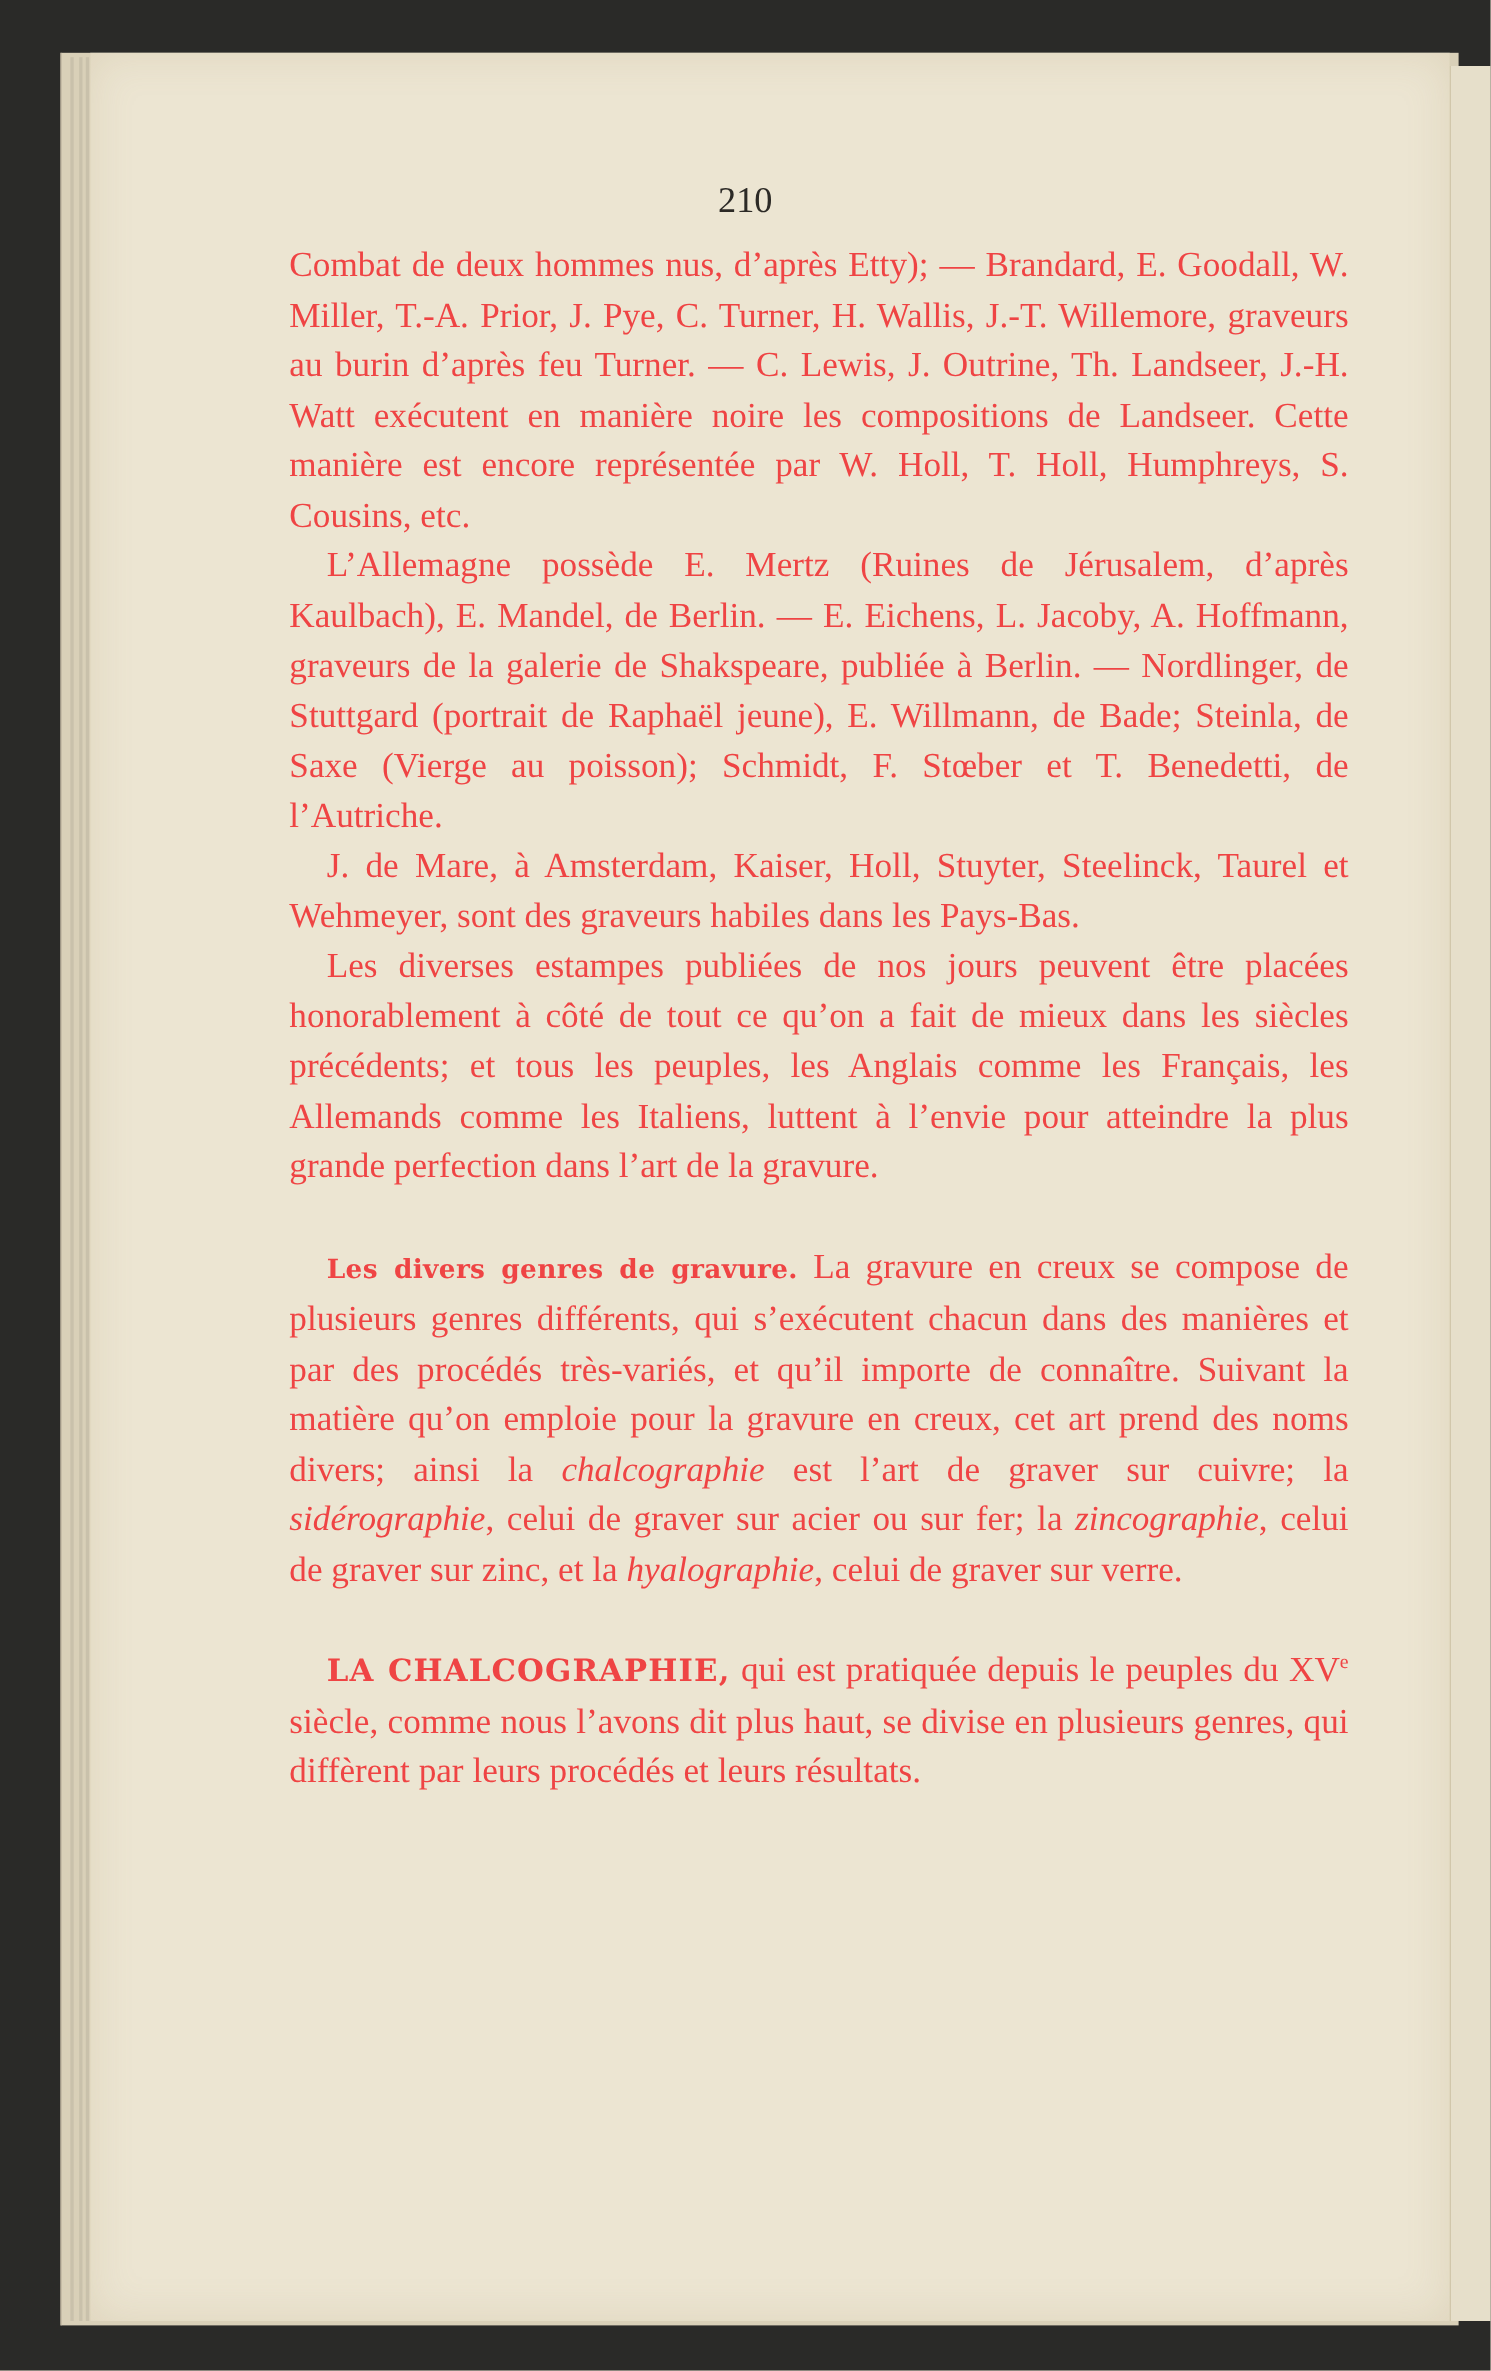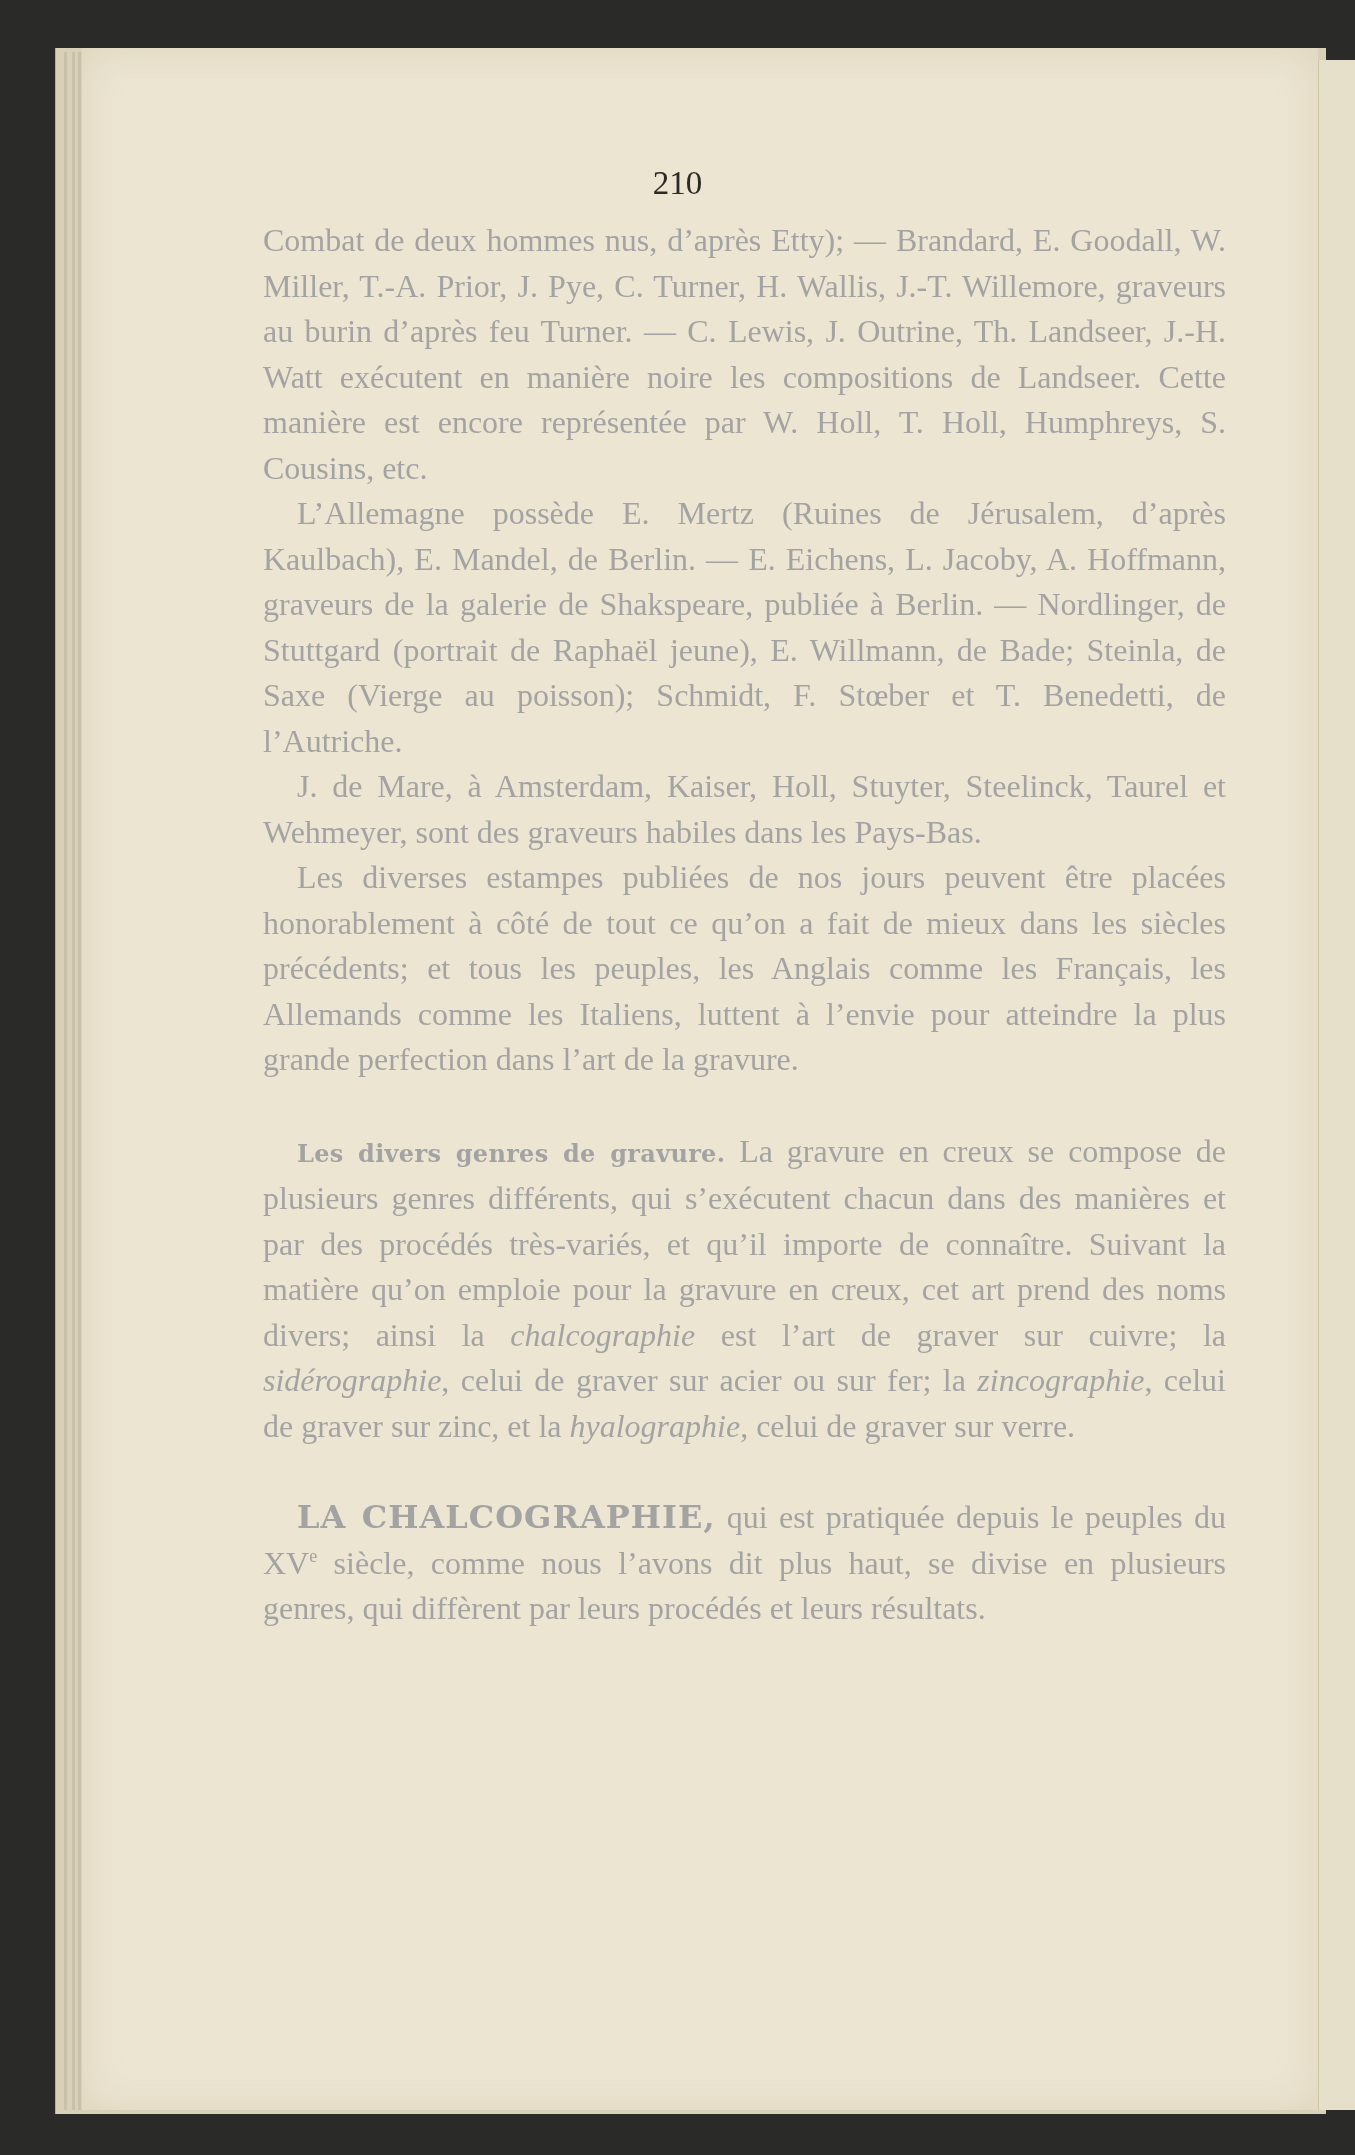--- a/index.html
+++ b/index.html
@@ -25,28 +25,28 @@
   .gutter {
     position:absolute; left:1317px; top:60px; width:38px; height:2050px;
     background:#e6dfca; border-left:2px solid #cfc5a8;
   }
   .header-num {
     position:absolute; left:0; top:165px; width:100%; text-align:center;
     font-size:33px; color:#2c2a26;
   }
   .text {
     position:absolute; left:263px; top:218px; width:963px;
-    color:#a3a3a3; font-size:32px; line-height:45.5px;
+    color:#ef4444; font-size:32px; line-height:45.5px;
     text-align:justify;
   }
   .text p { margin:0; text-indent:34px; }
   .text p.noindent { text-indent:0; }
   .text p.gap { margin-top:46px; }
   .bold-head { font-weight:bold; font-family:"DejaVu Serif",serif; font-size:24px; letter-spacing:0.3px; }
-  .caps-head { font-weight:bold; font-family:"DejaVu Serif",serif; font-size:32px; letter-spacing:1px; }
+  .caps-head { font-weight:bold; font-family:"DejaVu Serif",serif; font-size:28px; letter-spacing:1px; }
   em { }
   sup { font-size:18px; vertical-align:super; line-height:0; }
 </style>
 </head>
 <body>
 
 <div class="page-stack">
   <div class="edge" style="left:8px"></div>
   <div class="edge" style="left:16px"></div>
   <div class="edge" style="left:22px"></div>

